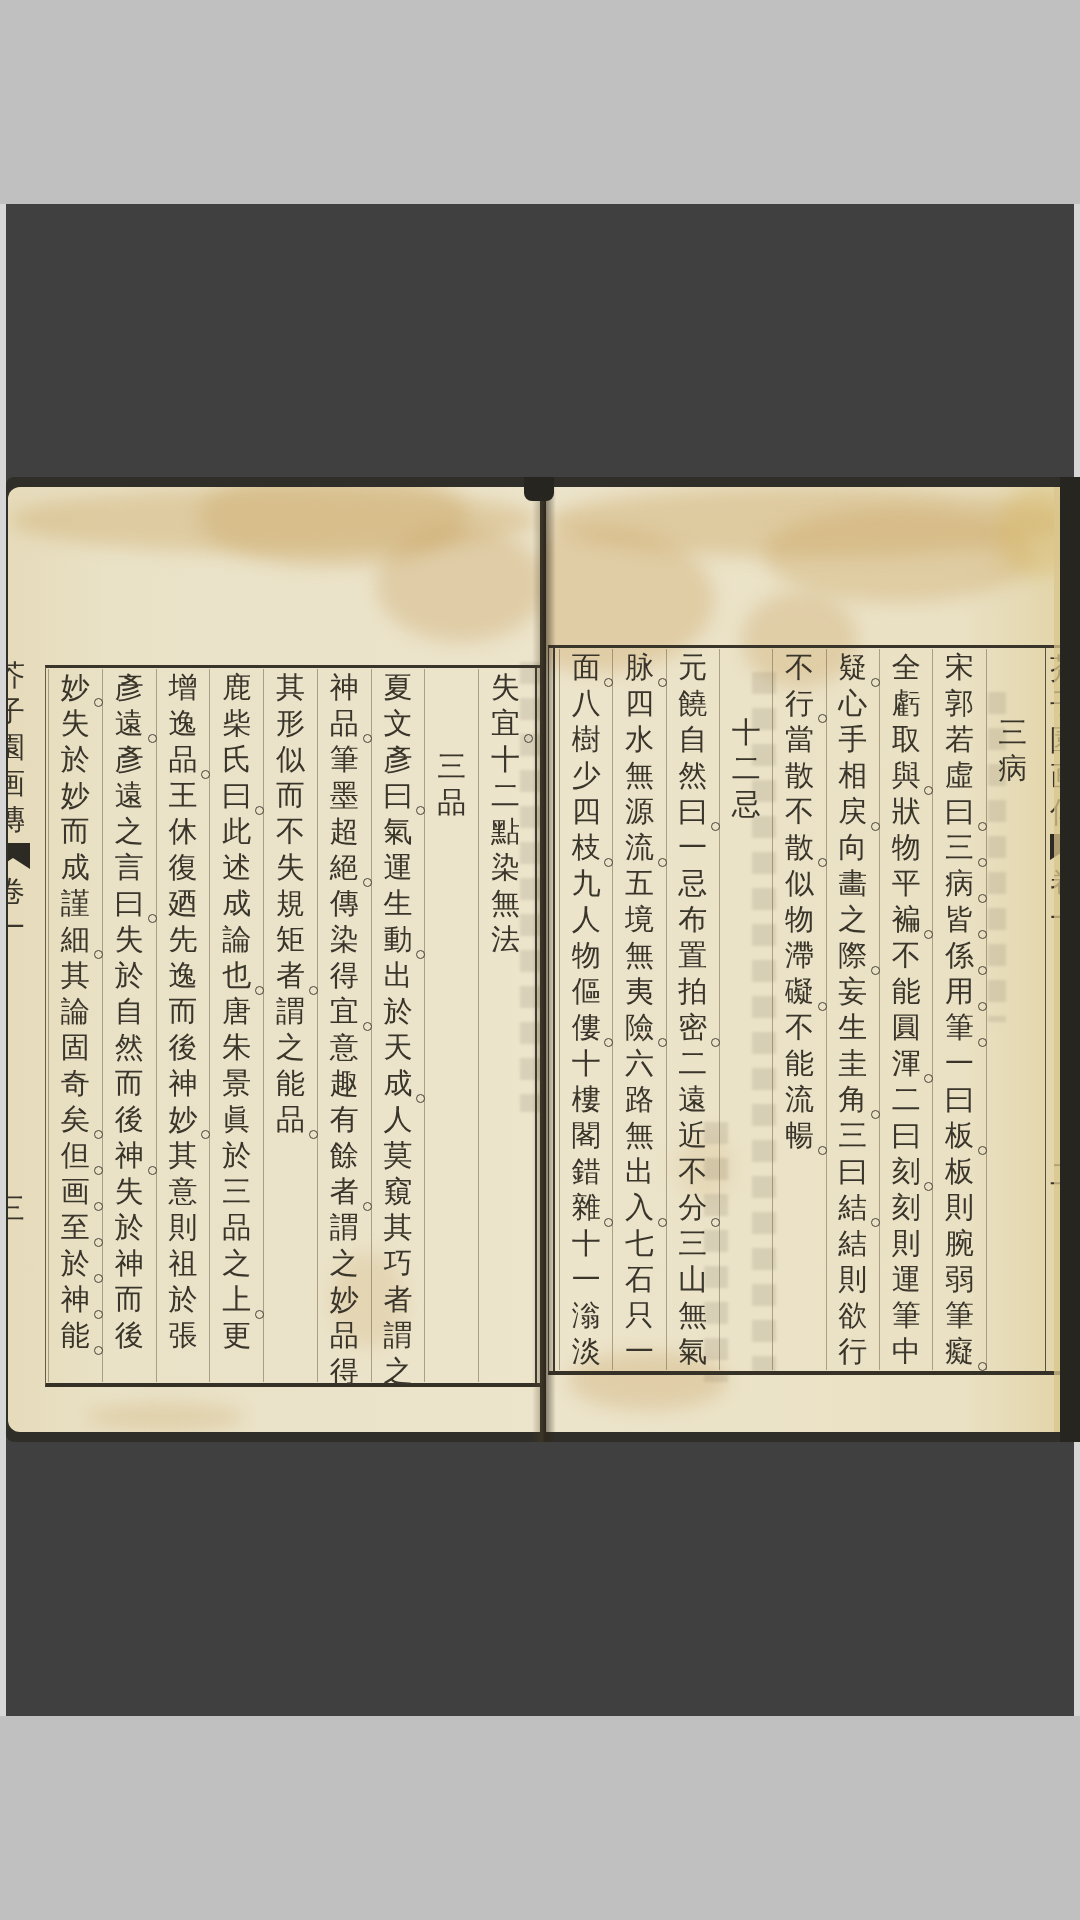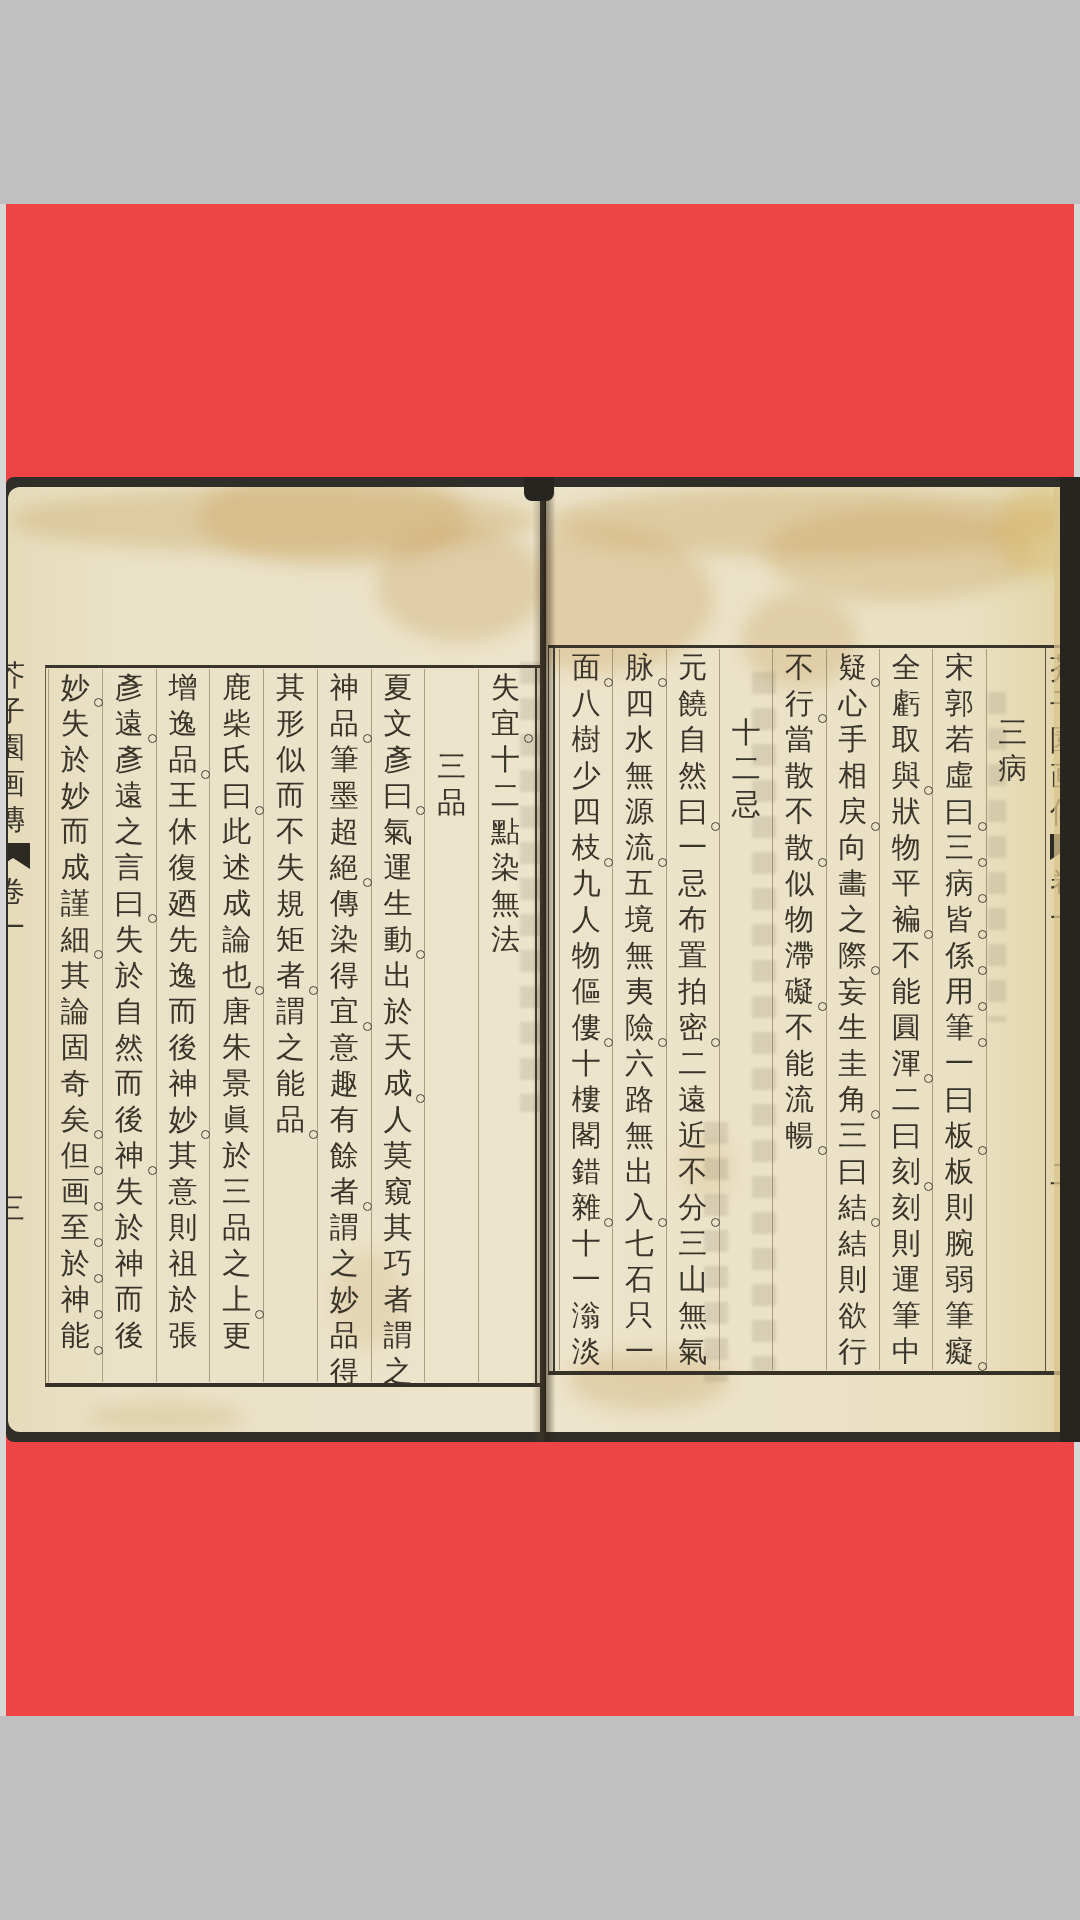--- a/index.html
+++ b/index.html
@@ -1,17 +1,17 @@
 <!DOCTYPE html>
 <html><head>
 <meta charset="utf-8">
 <style>
   html,body { margin:0; padding:0; }
   body { font-family:"DejaVu Serif","DejaVu Sans",serif; }
-  .screen { position:relative; width:1080px; height:1920px; background:#ef4444; overflow:hidden; }
+  .screen { position:relative; width:1080px; height:1920px; background:#404040; overflow:hidden; }
   .abs { position:absolute; }
 
   .matte { background:#c0c0c0; left:0; width:1080px; }
   .matte.top { top:0; height:204px; }
   .matte.bottom { top:1716px; height:204px; }
   .sliver { top:204px; height:1512px; width:6px; background:#d7d7d7; }
   .sliver.left { left:0; }
   .sliver.right { left:1074px; }
 
   .book { left:6px; top:477px; width:1074px; height:965px; background:#302e28; border-radius:8px 0 0 8px; overflow:hidden; }

